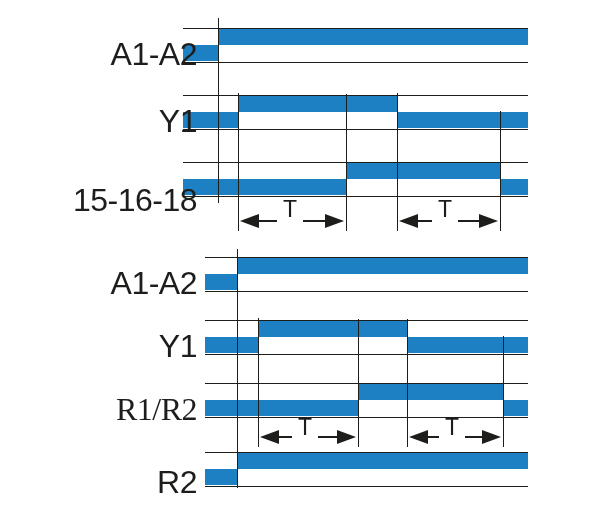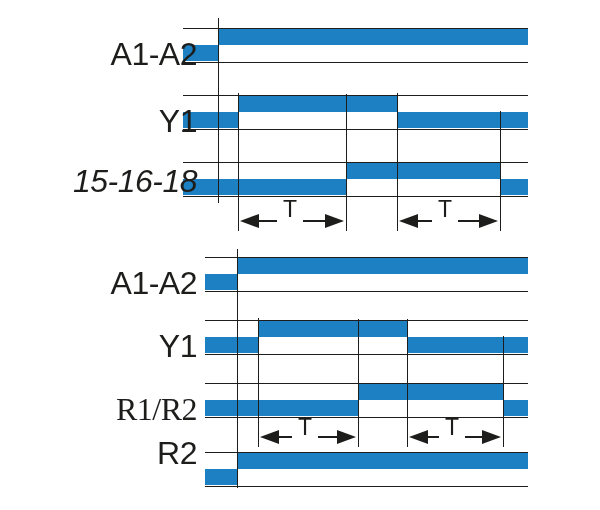--- a/index.html
+++ b/index.html
@@ -36,21 +36,21 @@
       <div class="rail" style="left: 183px; top: 129px; width: 390px; height: 1.4px;"></div>
       <div class="bar" style="left: 183px; top: 112px; width: 55px; height: 15.6px; background: rgb(28, 128, 195);"></div>
       <div class="bar" style="left: 238px; top: 96.4px; width: 159px; height: 15.6px; background: rgb(28, 128, 195);"></div>
       <div class="bar" style="left: 397px; top: 112px; width: 176px; height: 15.6px; background: rgb(28, 128, 195);"></div>
       <div class="row-label" style="left: 22px; top: 104.5px; width: 175px;">Y1</div>
       <div class="rail" style="left: 183px; top: 162px; width: 390px; height: 1.4px;"></div>
       <div class="rail" style="left: 183px; top: 196px; width: 390px; height: 1.4px;"></div>
       <div class="bar" style="left: 183px; top: 179px; width: 163px; height: 15.6px; background: rgb(28, 128, 195);"></div>
       <div class="bar" style="left: 346px; top: 163.4px; width: 154px; height: 15.6px; background: rgb(28, 128, 195);"></div>
       <div class="bar" style="left: 500px; top: 179px; width: 73px; height: 15.6px; background: rgb(28, 128, 195);"></div>
-      <div class="row-label" style="left: 22px; top: 165px; width: 175px; font-style: italic;">15-16-18</div>
+      <div class="row-label" style="left: 22px; top: 184px; width: 175px;">15-16-18</div>
       <div class="vline" style="left: 218px; top: 18px; width: 1.4px; height: 185px;"></div>
       <div class="vline" style="left: 238px; top: 93px; width: 1.4px; height: 138px;"></div>
       <div class="vline" style="left: 346px; top: 94px; width: 1.4px; height: 137px;"></div>
       <div class="vline" style="left: 397px; top: 93px; width: 1.4px; height: 138px;"></div>
       <div class="vline" style="left: 500px; top: 111px; width: 1.4px; height: 120px;"></div>
       <div class="vline" style="left: 539px; top: 18px; width: 1.4px; height: 184px;"></div>
       <div class="shaft" style="left: 255px; top: 220px; width: 22px; height: 1.6px;"></div>
       <div class="shaft" style="left: 303px; top: 220px; width: 26px; height: 1.6px;"></div>
       <div class="arrow" style="left: 240px; top: 213.8px; border-top: 7px solid transparent; border-bottom: 7px solid transparent; border-right: 19px solid rgb(29, 29, 27);"></div>
       <div class="arrow" style="left: 325px; top: 213.8px; border-top: 7px solid transparent; border-bottom: 7px solid transparent; border-left: 19px solid rgb(29, 29, 27);"></div>
@@ -78,21 +78,21 @@
       <div class="rail" style="left: 205px; top: 417px; width: 368px; height: 1.4px;"></div>
       <div class="bar" style="left: 205px; top: 400px; width: 153px; height: 15.6px; background: rgb(28, 128, 195);"></div>
       <div class="bar" style="left: 358px; top: 384.4px; width: 145px; height: 15.6px; background: rgb(28, 128, 195);"></div>
       <div class="bar" style="left: 503px; top: 400px; width: 70px; height: 15.6px; background: rgb(28, 128, 195);"></div>
       <div class="row-label" style="left: 22px; top: 392.5px; width: 175px; font-family: Liberation Serif, serif;">R1/R2</div>
       <div class="rail" style="left: 205px; top: 452px; width: 368px; height: 1.4px;"></div>
       <div class="rail" style="left: 205px; top: 486px; width: 368px; height: 1.4px;"></div>
       <div class="bar" style="left: 205px; top: 469px; width: 32px; height: 15.6px; background: rgb(28, 128, 195);"></div>
       <div class="bar" style="left: 237px; top: 453.4px; width: 304px; height: 15.6px; background: rgb(28, 128, 195);"></div>
       <div class="bar" style="left: 541px; top: 469px; width: 32px; height: 15.6px; background: rgb(28, 128, 195);"></div>
-      <div class="row-label" style="left: 22px; top: 437px; width: 175px;">R2</div>
+      <div class="row-label" style="left: 22px; top: 466px; width: 175px;">R2</div>
       <div class="vline" style="left: 237px; top: 249px; width: 1.4px; height: 239px;"></div>
       <div class="vline" style="left: 258px; top: 318px; width: 1.4px; height: 129px;"></div>
       <div class="vline" style="left: 358px; top: 319px; width: 1.4px; height: 128px;"></div>
       <div class="vline" style="left: 407px; top: 319px; width: 1.4px; height: 128px;"></div>
       <div class="vline" style="left: 503px; top: 336px; width: 1.4px; height: 111px;"></div>
       <div class="vline" style="left: 541px; top: 249px; width: 1.4px; height: 240px;"></div>
       <div class="shaft" style="left: 275px; top: 436px; width: 17px; height: 1.6px;"></div>
       <div class="shaft" style="left: 318px; top: 436px; width: 23px; height: 1.6px;"></div>
       <div class="arrow" style="left: 260px; top: 429.8px; border-top: 7px solid transparent; border-bottom: 7px solid transparent; border-right: 19px solid rgb(29, 29, 27);"></div>
       <div class="arrow" style="left: 337px; top: 429.8px; border-top: 7px solid transparent; border-bottom: 7px solid transparent; border-left: 19px solid rgb(29, 29, 27);"></div>

